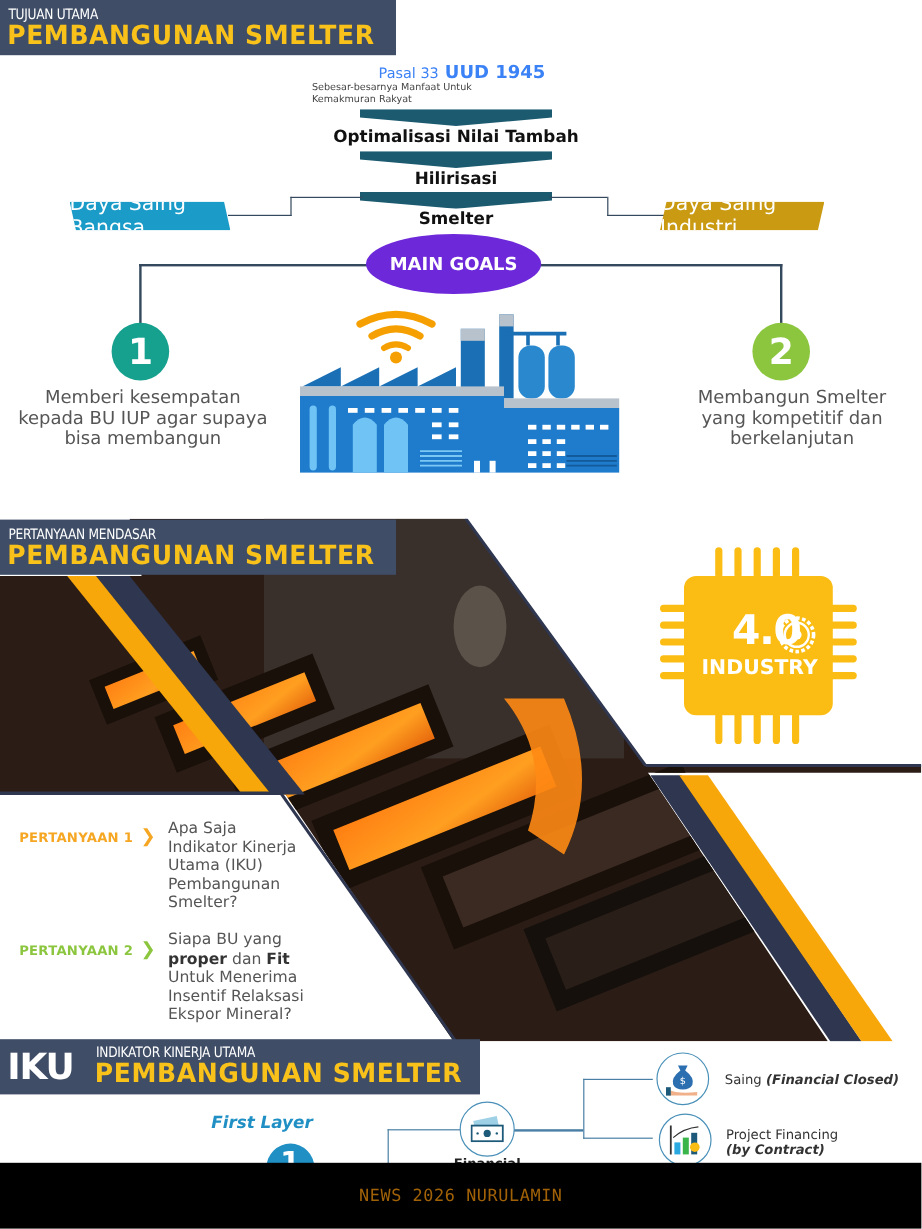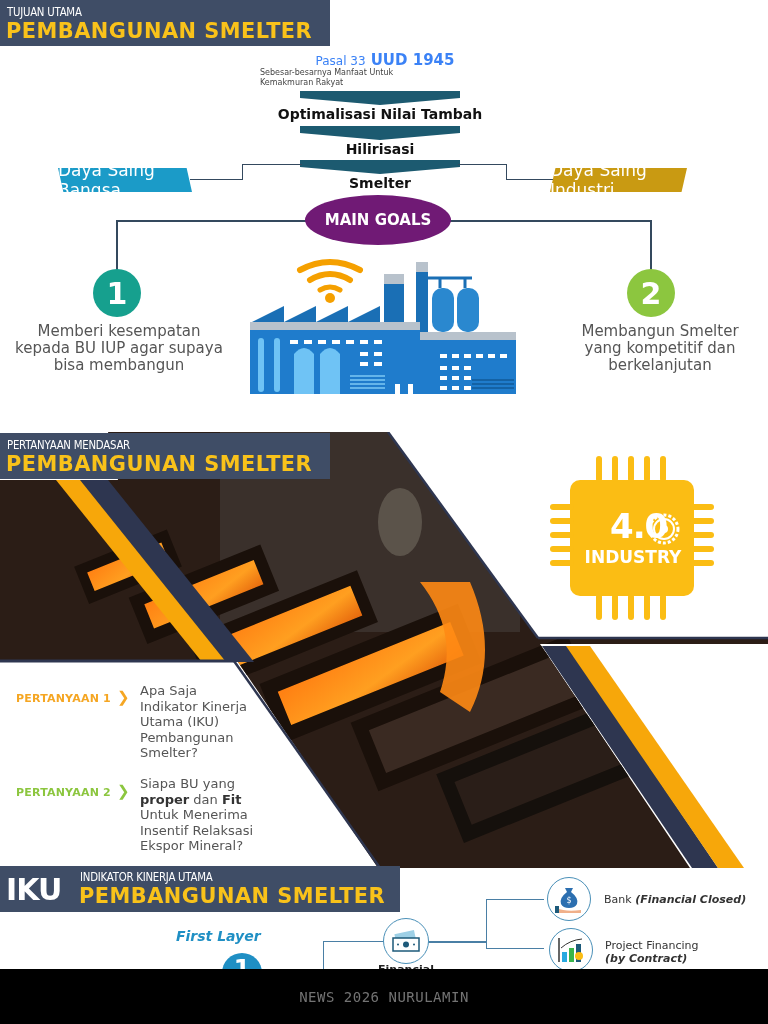--- a/index.html
+++ b/index.html
@@ -24,21 +24,21 @@
   .goal-circle { position: absolute; width: 48px; height: 48px; border-radius: 50%; color: #fff; font-weight: bold; font-size: 30px; font-family: "DejaVu Sans", sans-serif; display: flex; align-items: center; justify-content: center; }
   .goal-text { position: absolute; text-align: center; font-size: 15px; line-height: 17px; color: #555; font-family: "DejaVu Sans", sans-serif; }
 
   .q-label { position: absolute; font-weight: bold; font-size: 11px; font-family: "DejaVu Sans", sans-serif; letter-spacing: 0.2px; }
   .q-text { position: absolute; font-size: 13px; line-height: 15.5px; color: #555; font-family: "DejaVu Sans", sans-serif; }
   .q-text b { color: #333; }
 
   .iku-node-label { position: absolute; font-size: 11px; color: #333; font-family: "DejaVu Sans", sans-serif; line-height: 13px; }
   .iku-circle { position: absolute; border: 1.5px solid #4a90b8; border-radius: 50%; background: #fff; display: flex; align-items: center; justify-content: center; }
 
-  .footer { position: absolute; left: 0; top: 969px; width: 768px; height: 55px; background: #000; color: #737373; font-family: "DejaVu Sans Mono", monospace; font-size: 14px; display: flex; align-items: center; justify-content: center; letter-spacing: 0.5px; }
+  .footer { position: absolute; left: 0; top: 969px; width: 768px; height: 55px; background: #000; color: #a16207; font-family: "DejaVu Sans Mono", monospace; font-size: 14px; display: flex; align-items: center; justify-content: center; letter-spacing: 0.5px; }
 </style>
 </head>
 <body>
 
 <div class="hdr" style="left:0;top:0;width:330px;height:46px;">
   <span class="small" style="left:7px;top:5px;">TUJUAN UTAMA</span>
   <span class="big" style="left:6px;top:18px;">PEMBANGUNAN SMELTER</span>
 </div>
 
 <div class="abs" style="left:260px;top:50px;width:250px;text-align:center;font-family:'DejaVu Sans',sans-serif;color:#3b82f6;">
@@ -79,21 +79,21 @@
 <div class="tag" style="left:58px;top:168px;width:134px;height:24px;background:#1b9bc8;clip-path:polygon(0 0,96% 0,100% 100%,4% 100%);">
   <span>Daya Saing Bangsa</span>
 </div>
 <div class="tag" style="left:550px;top:168px;width:137px;height:24px;background:#c99a12;clip-path:polygon(4% 0,100% 0,96% 100%,0 100%);">
   <span>Daya Saing Industri</span>
 </div>
 
 <div class="line" style="left:116px;top:220px;width:536px;height:2px;"></div>
 <div class="line" style="left:116px;top:220px;width:2px;height:50px;"></div>
 <div class="line" style="left:650px;top:220px;width:2px;height:50px;"></div>
-<div class="abs" style="left:305px;top:195px;width:146px;height:50px;border-radius:50%;background:#701a75;color:#fff;display:flex;align-items:center;justify-content:center;font-weight:bold;font-size:15px;font-family:'DejaVu Sans',sans-serif;">
+<div class="abs" style="left:305px;top:195px;width:146px;height:50px;border-radius:50%;background:#6d28d9;color:#fff;display:flex;align-items:center;justify-content:center;font-weight:bold;font-size:15px;font-family:'DejaVu Sans',sans-serif;">
   <span>MAIN GOALS</span>
 </div>
 
 <div class="goal-circle" style="left:93px;top:269px;background:#16a08e;">
   <span>1</span>
 </div>
 <div class="goal-text" style="left:5px;top:323px;width:228px;">
   <div>Memberi kesempatan</div>
   <div>kepada BU IUP agar supaya</div>
   <div>bisa membangun</div>
@@ -316,21 +316,21 @@
 
 <div class="iku-circle" style="left:547px;top:877px;width:44px;height:44px;">
   <svg width="28" height="30" viewBox="0 0 28 30">
     <path d="M10,4 L18,4 L16,8 Q24,14 22,20 Q20,24 14,24 Q8,24 6,20 Q4,14 12,8 Z" fill="#2c6fb0"></path>
     <text x="14" y="19" text-anchor="middle" font-size="8" fill="#fff" font-family="DejaVu Sans, sans-serif">$</text>
     <path d="M2,24 Q10,28 26,26 L26,29 L2,29 Z" fill="#f0b08a"></path>
     <rect x="0" y="22" width="4" height="7" fill="#1d5a7a"></rect>
   </svg>
 </div>
 <div class="iku-node-label" style="left:604px;top:893px;">
-  <span>Bank</span>
+  <span>Saing</span>
   <b><i>(Financial Closed)</i></b>
 </div>
 
 <div class="iku-circle" style="left:549px;top:928px;width:44px;height:44px;">
   <svg width="30" height="28" viewBox="0 0 30 28">
     <line x1="3" y1="2" x2="3" y2="26" stroke="#333" stroke-width="1.5"></line>
     <rect x="6" y="16" width="5" height="10" fill="#29a9e0"></rect>
     <rect x="13" y="12" width="5" height="14" fill="#39b54a"></rect>
     <rect x="20" y="8" width="5" height="18" fill="#1d5a7a"></rect>
     <circle cx="23" cy="20" r="4" fill="#fbbd14"></circle>

